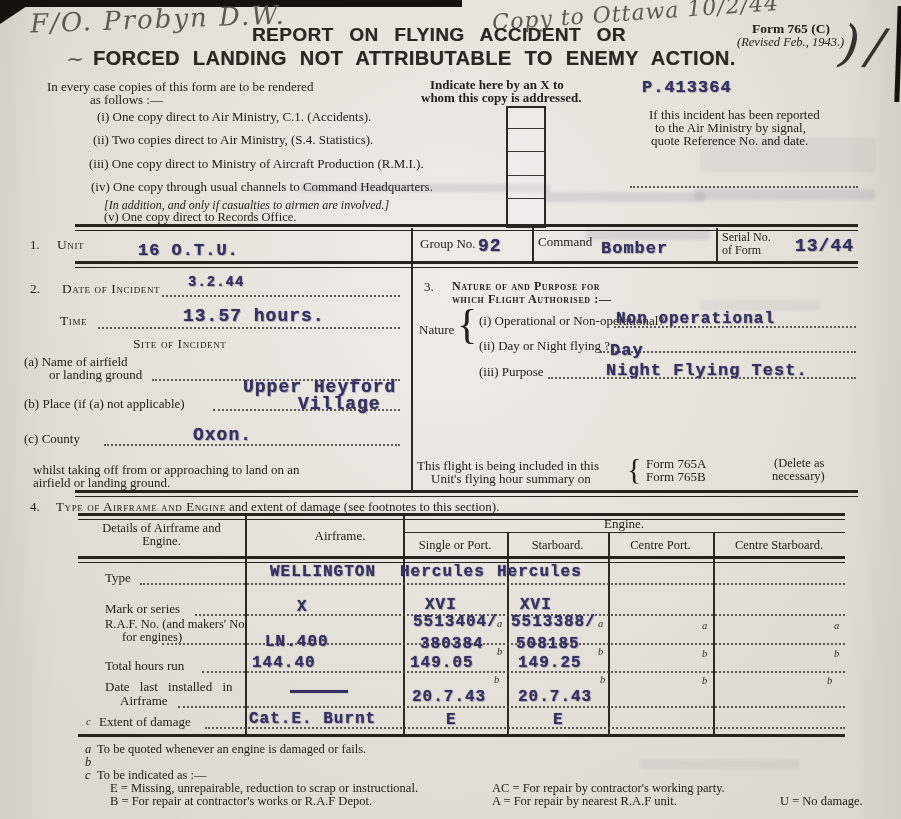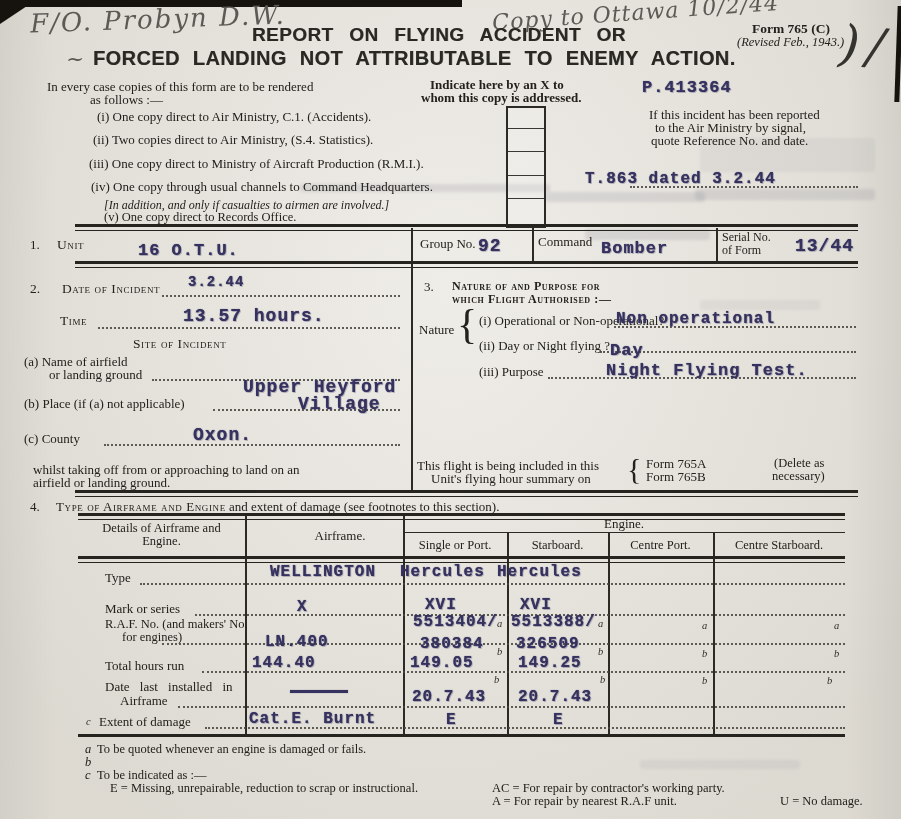--- a/index.html
+++ b/index.html
@@ -85,21 +85,20 @@
     <div class="xline" style="top:43px;"></div>
     <div class="xline" style="top:67px;"></div>
     <div class="xline" style="top:90px;"></div>
   </div>
 
   <div class="typed" style="left:642px;top:78px;font-size:17px;">P.413364</div>
   <div class="print" style="left:649px;top:107px;font-size:13px;">If this incident has been reported</div>
   <div class="print" style="left:655px;top:120px;font-size:13px;">to the Air Ministry by signal,</div>
   <div class="print" style="left:651px;top:133px;font-size:13px;">quote Reference No. and date.</div>
   <div class="dots" style="left:630px;top:186px;width:228px;"></div>
-  <div class="typed" style="left:585px;top:170px;font-size:16px;">T.863  dated  3.2.44</div>
 
   <div class="ruleD" style="left:75px;top:224px;width:783px;"></div>
 
   <div class="print" style="left:30px;top:237px;font-size:13px;">1.</div>
   <div class="print sc" style="left:57px;top:237px;font-size:13.5px;">Unit</div>
   <div class="typed" style="left:138px;top:241px;font-size:17px;">16 O.T.U.</div>
   <div class="vline" style="left:411px;top:228px;height:34px;"></div>
   <div class="vline" style="left:532px;top:228px;height:34px;"></div>
   <div class="vline" style="left:716px;top:228px;height:34px;"></div>
   <div class="print" style="left:420px;top:236px;font-size:13px;">Group No.</div>
@@ -200,21 +199,21 @@
   <div class="typed" style="left:425px;top:596px;font-size:16px;">XVI</div>
   <div class="typed" style="left:520px;top:596px;font-size:16px;">XVI</div>
 
   <div class="print" style="left:105px;top:617px;font-size:12.5px;">R.A.F. No. (and makers' No.</div>
   <div class="print" style="left:122px;top:630px;font-size:12.5px;">for engines)</div>
   <div class="dots" style="left:162px;top:643px;width:683px;"></div>
   <div class="typed" style="left:265px;top:633px;font-size:16px;">LN.400</div>
   <div class="typed" style="left:413px;top:613px;font-size:16px;">5513404/</div>
   <div class="typed" style="left:420px;top:635px;font-size:16px;">380384</div>
   <div class="typed" style="left:511px;top:613px;font-size:16px;">5513388/</div>
-  <div class="typed" style="left:516px;top:635px;font-size:16px;">326509</div>
+  <div class="typed" style="left:516px;top:635px;font-size:16px;">508185</div>
   <div class="mk" style="left:497px;top:618px;">a</div>
   <div class="mk" style="left:598px;top:618px;">a</div>
   <div class="mk" style="left:702px;top:620px;">a</div>
   <div class="mk" style="left:834px;top:620px;">a</div>
   <div class="mk" style="left:497px;top:646px;">b</div>
   <div class="mk" style="left:598px;top:646px;">b</div>
   <div class="mk" style="left:702px;top:648px;">b</div>
   <div class="mk" style="left:834px;top:648px;">b</div>
 
   <div class="print" style="left:105px;top:658px;font-size:13px;">Total hours run</div>
@@ -243,16 +242,17 @@
 
   <div class="ruleT" style="left:78px;top:734px;width:767px;"></div>
 
   <div class="print i fn" style="left:85px;top:742px;">a</div>
   <div class="print fn" style="left:97px;top:742px;">To be quoted whenever an engine is damaged or fails.</div>
   <div class="print i fn" style="left:85px;top:755px;">b</div>
   <div class="print i fn" style="left:85px;top:768px;">c</div>
   <div class="print fn" style="left:97px;top:768px;">To be indicated as :—</div>
   <div class="print fn" style="left:110px;top:781px;">E = Missing, unrepairable, reduction to scrap or instructional.</div>
   <div class="print fn" style="left:492px;top:781px;">AC = For repair by contractor's working party.</div>
+  <div class="print fn" style="left:110px;top:794px;">B = For repair at contractor's works or R.A.F Depot.</div>
   <div class="print fn" style="left:492px;top:794px;">A = For repair by nearest R.A.F unit.</div>
   <div class="print fn" style="left:780px;top:794px;">U = No damage.</div>
 
 </div>
 
 </body></html>

